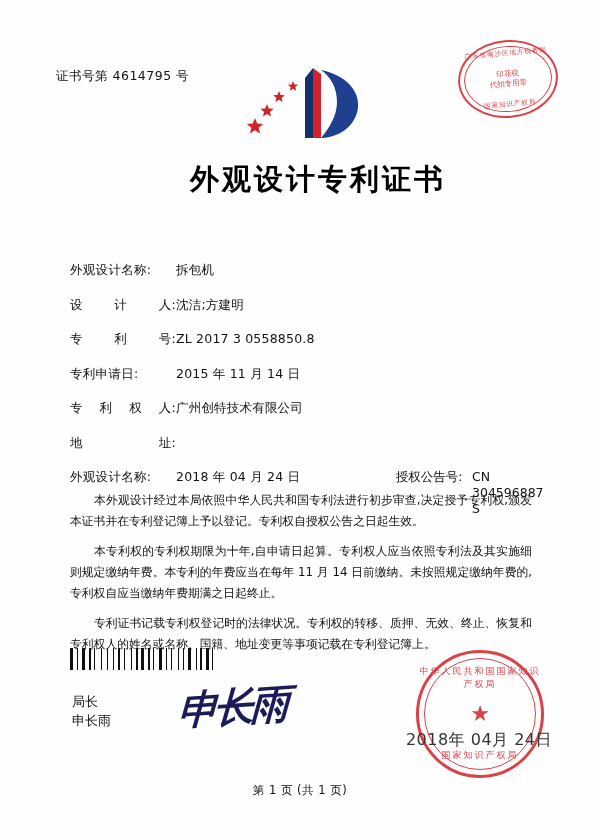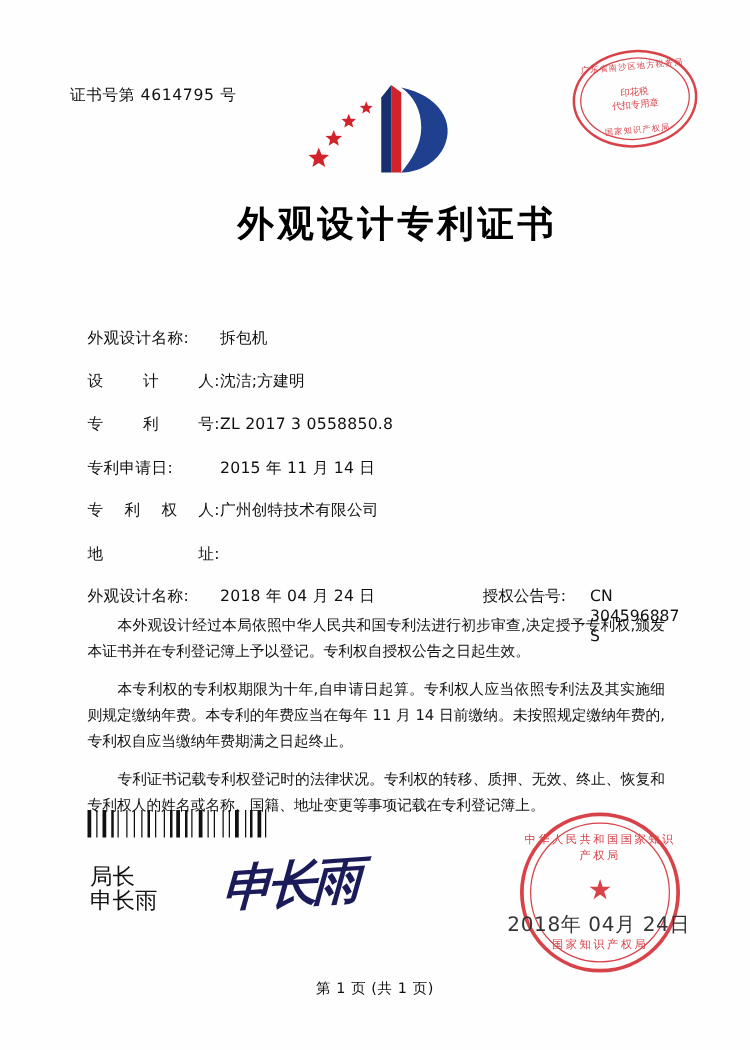--- a/index.html
+++ b/index.html
@@ -129,20 +129,21 @@
   }
   .field-label.spread span { display: inline-block; }
   .field-value {
     flex: 1;
     letter-spacing: 0.2px;
   }
   .field-row.two-col .field-value { flex: 0 0 210px; }
   .field-row.two-col .field-label2 {
     flex: 0 0 86px;
     white-space: nowrap;
+    text-align: center;
   }
   .field-row.two-col .field-value2 { flex: 1; }
 
   
   .paragraphs {
     position: absolute;
     left: 70px;
     top: 490px;
     width: 462px;
     font-size: 11.8px;
@@ -168,24 +169,23 @@
     top: 0;
     height: 22px;
     background: #111;
   }
 
   
   .sig-label {
     position: absolute;
     left: 72px;
     top: 692px;
-    font-size: 18px;
+    font-size: 13px;
     line-height: 19px;
     color: #111;
-    font-family: Liberation Serif, serif;
   }
   .sig-hand {
     position: absolute;
     left: 178px;
     top: 680px;
     font-size: 40px;
     font-family: "DejaVu Serif", "Liberation Serif", serif;
     font-style: italic;
     font-weight: bold;
     color: #1b1b5a;

